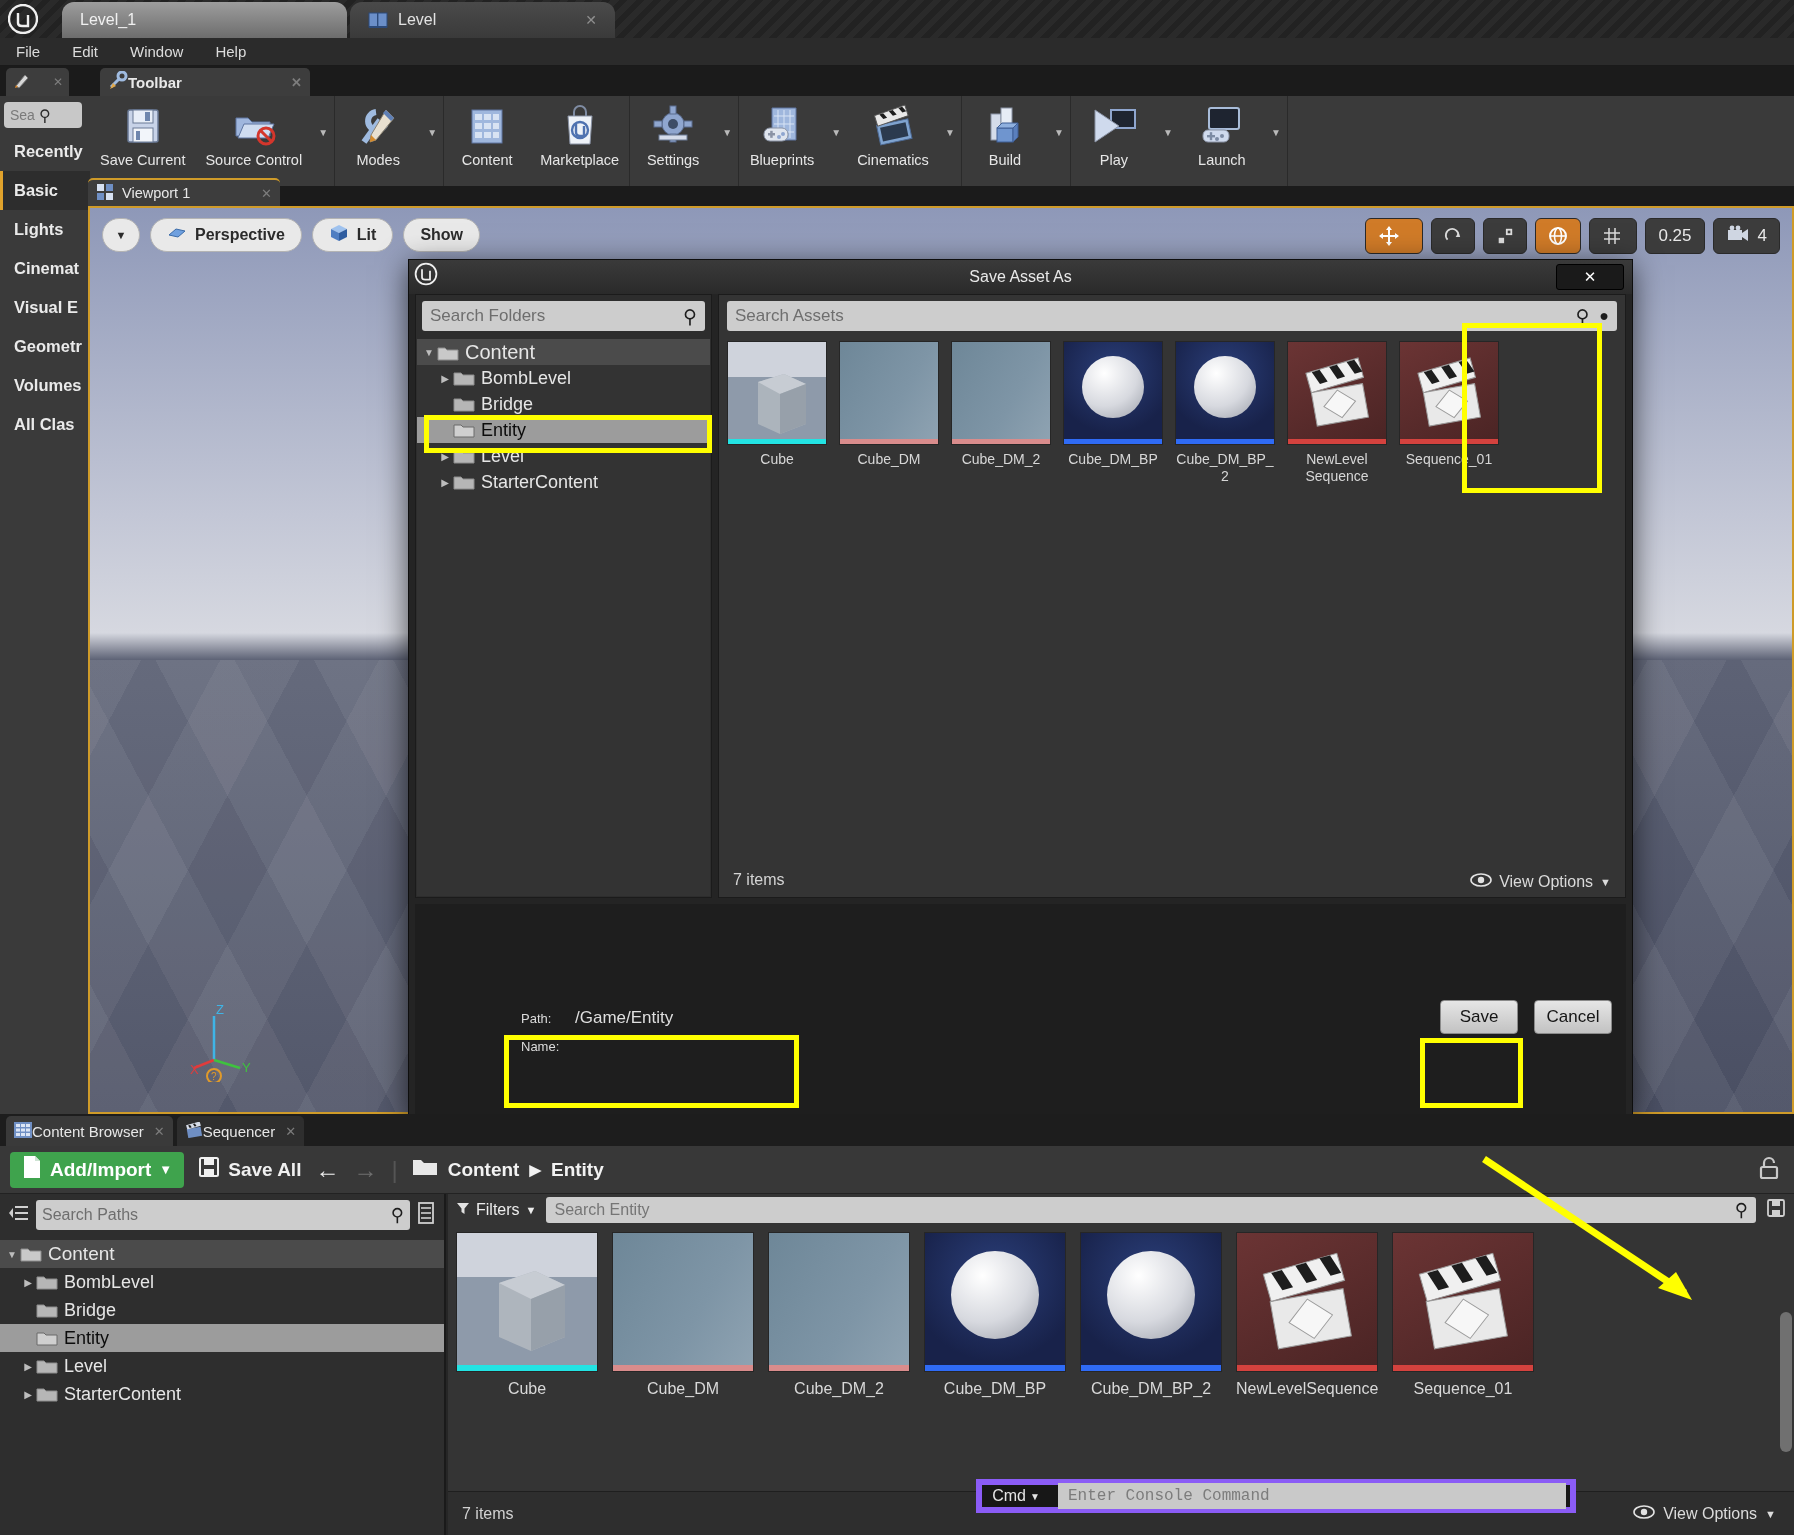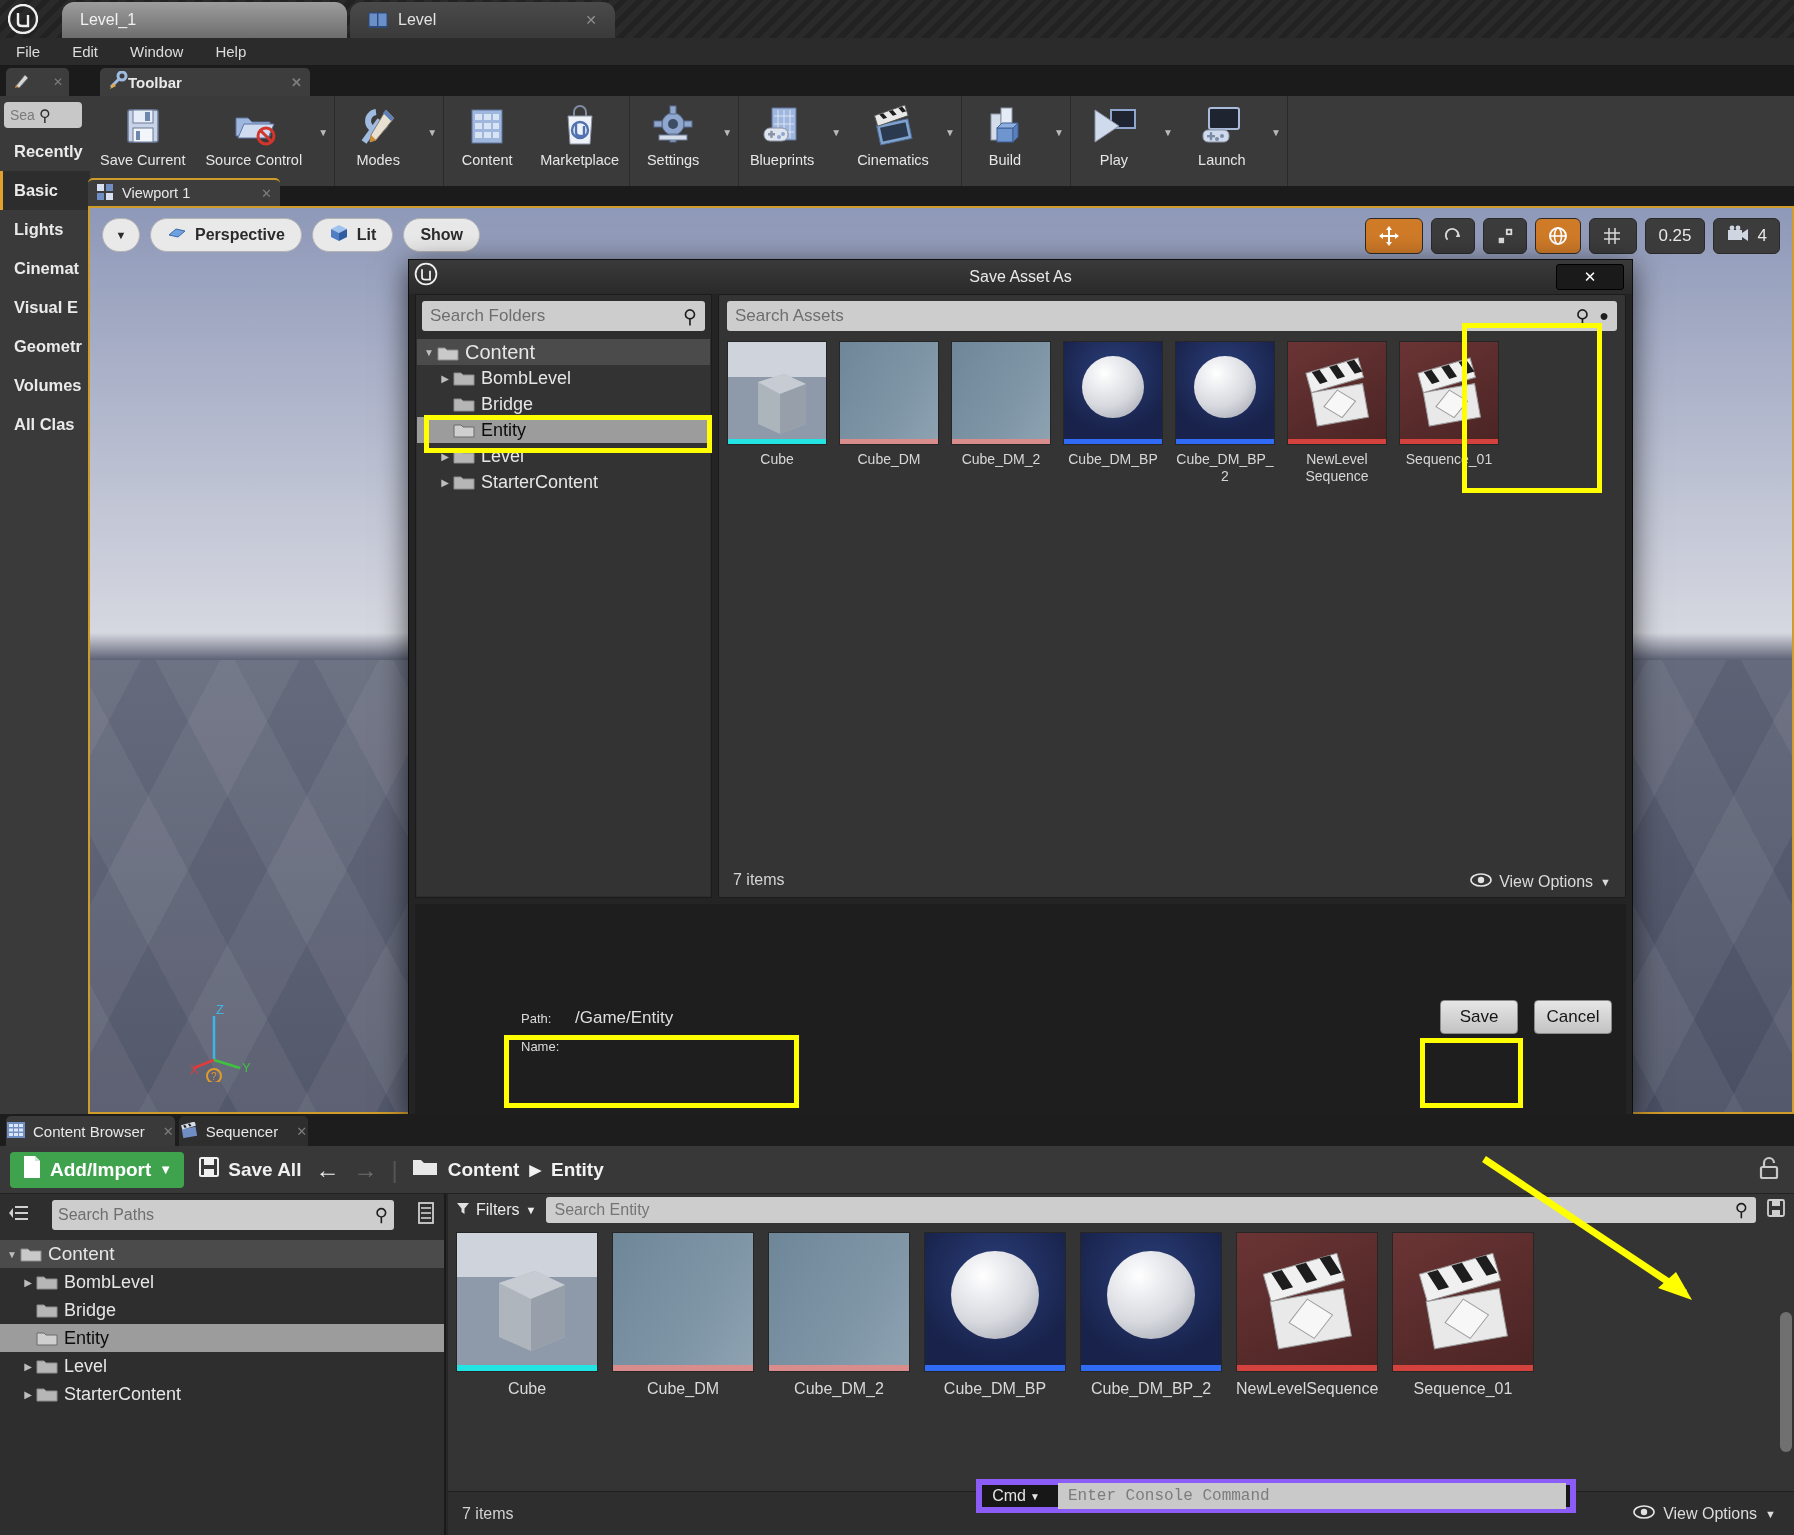--- a/index.html
+++ b/index.html
@@ -214,21 +214,21 @@
   }
 
   
   .hl { position:absolute; border:5px solid #ffff00; pointer-events:none; }
 
   
   .cb { position:absolute; left:0; top:1114px; width:1794px; height:421px; background:#262626; }
   .cb-tabs { height:32px; display:flex; align-items:flex-end; padding-left:6px; background:#1d1d1d; }
   .cb-tab {
     height:30px; background:#3a3a3a; border-top-left-radius:5px; border-top-right-radius:5px;
-    display:flex; align-items:center; gap:8px; padding:0 1px; font-size:15px; color:#e7e7e7;
+    display:flex; align-items:center; padding:0 8px; font-size:15px; color:#e7e7e7;
     margin-right:4px;
   }
   .cb-tab .x { color:#7c7c7c; font-size:13px; margin-left:10px; }
   .cb-toolbar {
     height:48px; background:#383838; display:flex; align-items:center; padding:0 10px; gap:14px;
     border-bottom:1px solid #222;
   }
   .addimport {
     height:36px; background:#3fa34d; border-radius:4px; display:flex; align-items:center;
     gap:8px; padding:0 12px; font-size:19px; font-weight:bold; color:#fff;
@@ -968,21 +968,21 @@
         <span style="color:#d0d0d0;">
           <svg width="22" height="22" viewBox="0 0 22 22">
               <g stroke="#d0d0d0" stroke-width="2">
                 <line x1="7" y1="5" x2="20" y2="5"></line>
                 <line x1="7" y1="11" x2="20" y2="11"></line>
                 <line x1="7" y1="17" x2="20" y2="17"></line>
               </g>
               <path d="M5 6 L1 11 L5 16 Z" fill="#d0d0d0"></path>
             </svg>
         </span>
-        <div class="srch2" style="flex:1;margin:6px 16px;justify-content:center;">
+        <div class="srch2" style="flex:1;margin:6px 0;justify-content:center;">
           <span>Search Paths</span>
           <span style="margin-left:auto;color:#1d1d1d;font-size:18px;">⚲</span>
         </div>
         <span>
           <svg width="20" height="22" viewBox="0 0 20 22">
               <rect x="3" y="1" width="14" height="20" fill="none" stroke="#d0d0d0" stroke-width="1.8"></rect>
               <g stroke="#d0d0d0" stroke-width="1.6">
                 <line x1="5" y1="6" x2="15" y2="6"></line>
                 <line x1="5" y1="11" x2="15" y2="11"></line>
                 <line x1="5" y1="16" x2="15" y2="16"></line>

